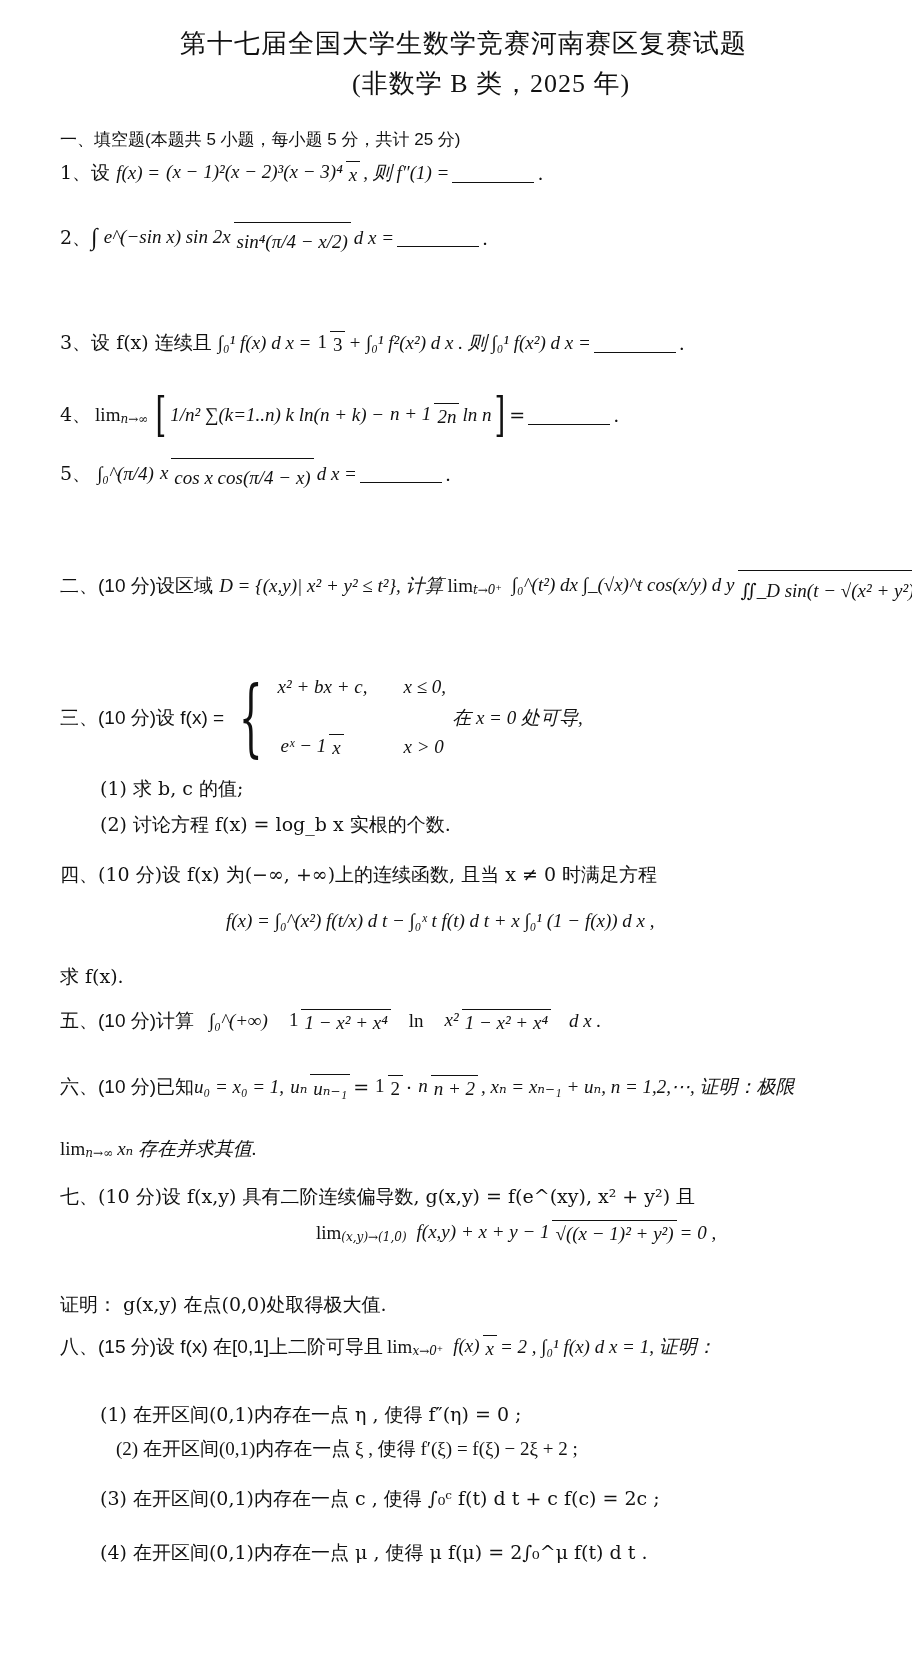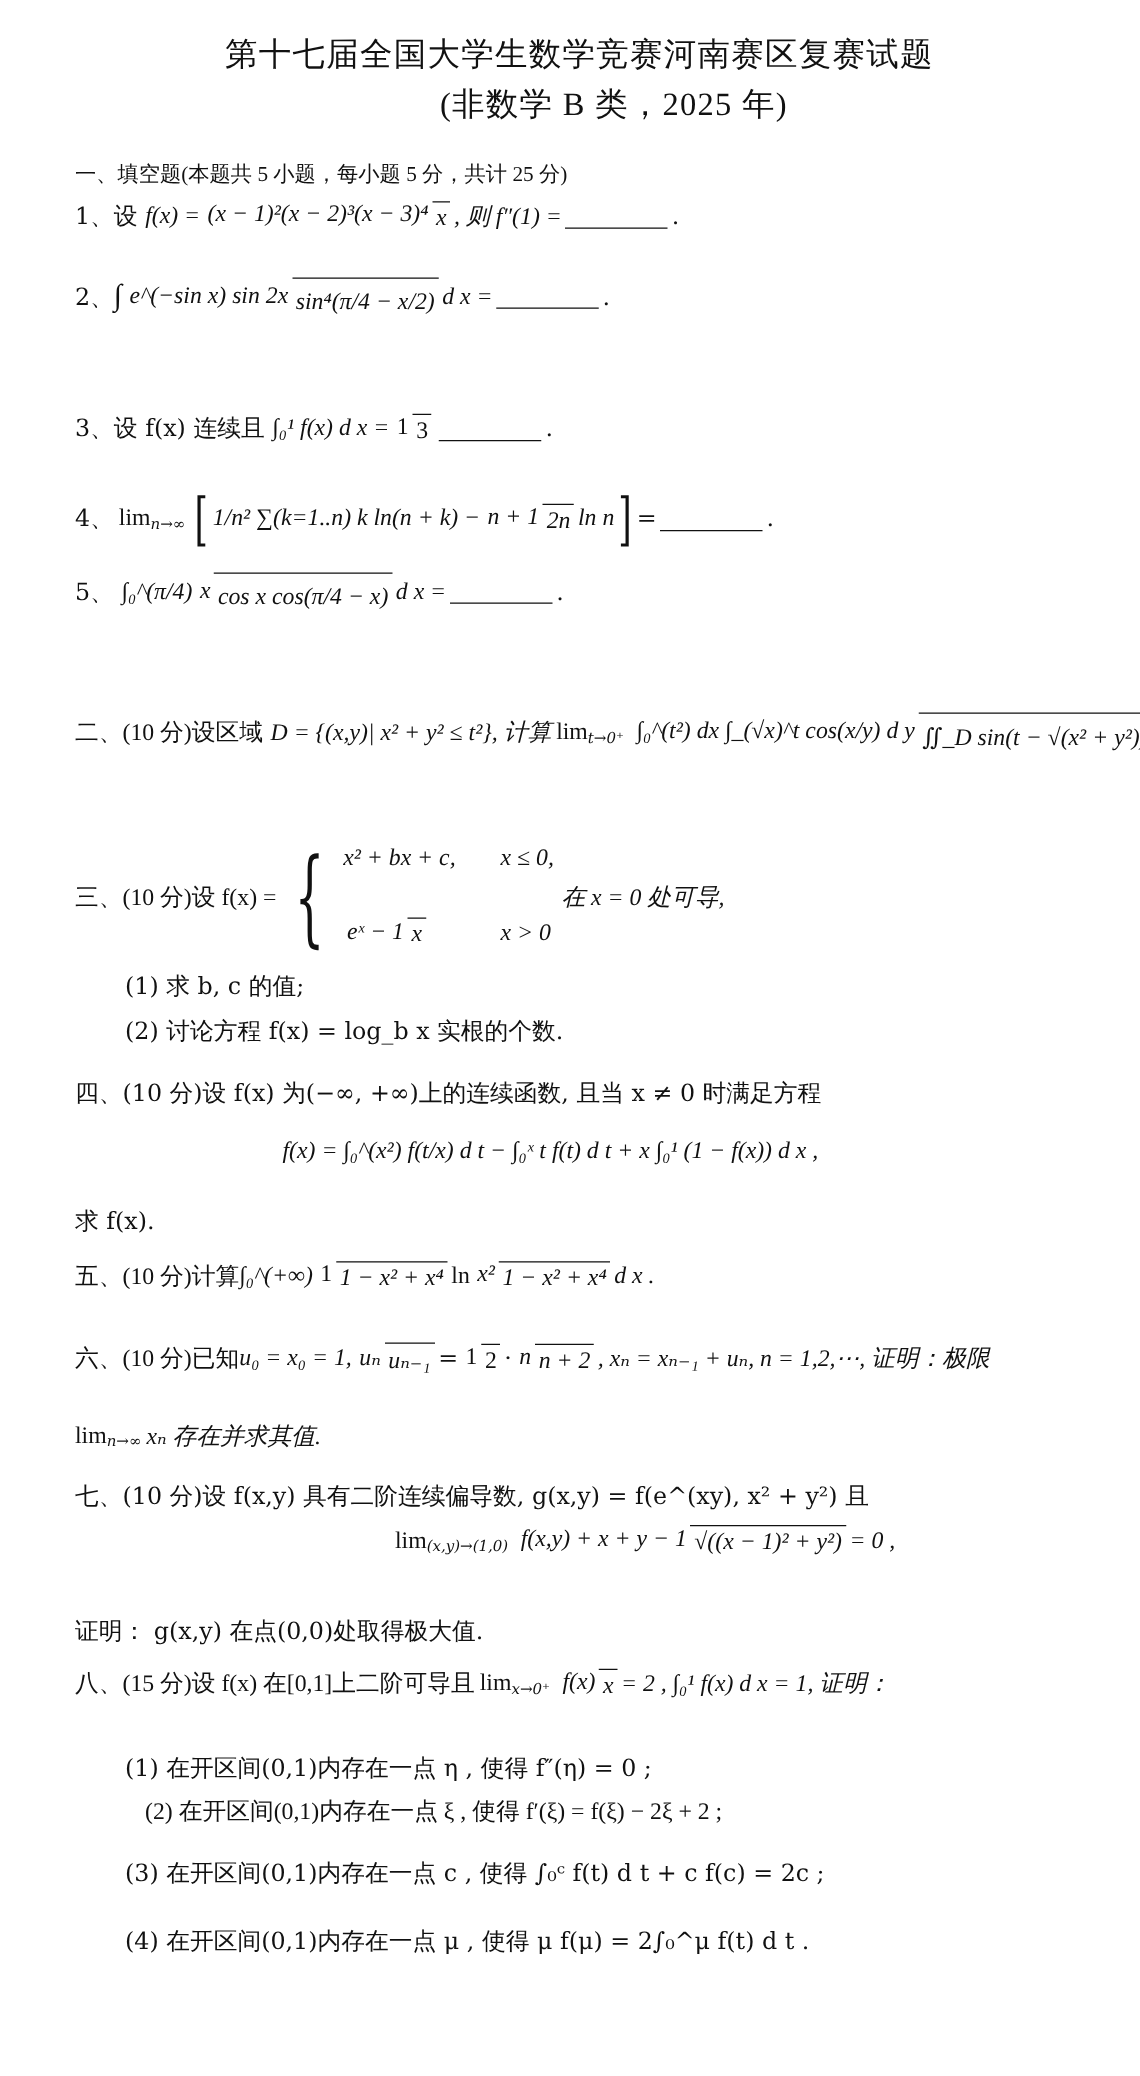--- a/index.html
+++ b/index.html
@@ -1,20 +1,20 @@
 <!DOCTYPE html>
 <html><head>
 <meta charset="utf-8">
 <style>
   html, body { margin:0; padding:0; background:#ffffff; }
   body { width:912px; height:1661px; position:relative; overflow:hidden;
          font-family:"DejaVu Serif", "Liberation Serif", serif; color:#111; }
   .abs { position:absolute; white-space:nowrap; }
   .title { font-family:Liberation Serif, serif; font-size:26px; letter-spacing:1px; }
-  .sans { font-family:Liberation Serif, serif; }
+  .sans { font-family:Liberation Sans, sans-serif; }
   .row { font-size:19px; display:flex; align-items:center; }
   .m { font-family:"Liberation Serif", "DejaVu Serif", serif; font-style:italic; }
   .r { font-family:"Liberation Serif", "DejaVu Serif", serif; font-style:normal; }
   .frac { display:inline-flex; flex-direction:row; align-items:center; vertical-align:middle; margin:0 3px; }
   .frac > .num { padding:0 3px 2px; }
   .frac > .den { border-top:1.3px solid #111; padding:2px 3px 0; }
   .blank { display:inline-block; width:82px; border-bottom:1.3px solid #111; height:18px; margin:0 3px; }
   .int { font-size:24px; font-style:normal; }
   .big { font-size:46px; font-weight:100; line-height:1; transform:scaleX(0.6); display:inline-block; }
   .lim { display:inline-flex; align-items:flex-end; vertical-align:middle; margin:0 4px; }
@@ -52,20 +52,21 @@
     <span>.</span>
 </div>
 
 <div class="abs row" style="left:60px; top:330px;">
   <span>3、设 f(x) 连续且</span>&nbsp;
   <span class="m">∫₀¹ f(x) d x =</span>
   <span class="frac">
     <span class="num r">1</span>
     <span class="den r">3</span>
   </span>
+  <span class="m">+ ∫₀¹ f²(x²) d x . 则 ∫₀¹ f(x²) d x =</span>
   <span class="blank"></span><span>.</span>
 </div>
 
 <div class="abs row" style="left:60px; top:392px;">
   <span>4、</span>
   <span class="lim">
     <span class="r">lim</span>
     <span class="under">n→∞</span>
   </span>
   <span class="big">[</span>
@@ -120,21 +121,21 @@
   </span>
   &nbsp;<span class="m">在 x = 0 处可导,</span>
 </div>
 <div class="abs row" style="left:100px; top:776px;">(1) 求 b, c 的值;</div>
 <div class="abs row" style="left:100px; top:812px;">(2) 讨论方程 f(x) = log_b x 实根的个数.</div>
 
 <div class="abs row" style="left:60px; top:862px;">四、(10 分)设 f(x) 为(−∞, +∞)上的连续函数, 且当 x ≠ 0 时满足方程</div>
 <div class="abs row m" style="left:226px; top:910px;">f(x) = ∫₀^(x²) f(t/x) d t − ∫₀ˣ t f(t) d t + x ∫₀¹ (1 − f(x)) d x ,</div>
 <div class="abs row" style="left:60px; top:964px;">求 f(x).</div>
 
-<div class="abs row" style="left:60px; top:1008px;">
+<div class="abs row" style="left:60px; top:1008px;gap:15px;">
   <span class="sans">五、(10 分)计算</span>
   <span class="m">∫₀^(+∞)</span>
   <span class="frac">
     <span class="num r">1</span>
     <span class="den m">1 − x² + x⁴</span>
   </span>
   <span class="r">ln</span>
   <span class="frac">
     <span class="num m">x²</span>
     <span class="den m">1 − x² + x⁴</span>

